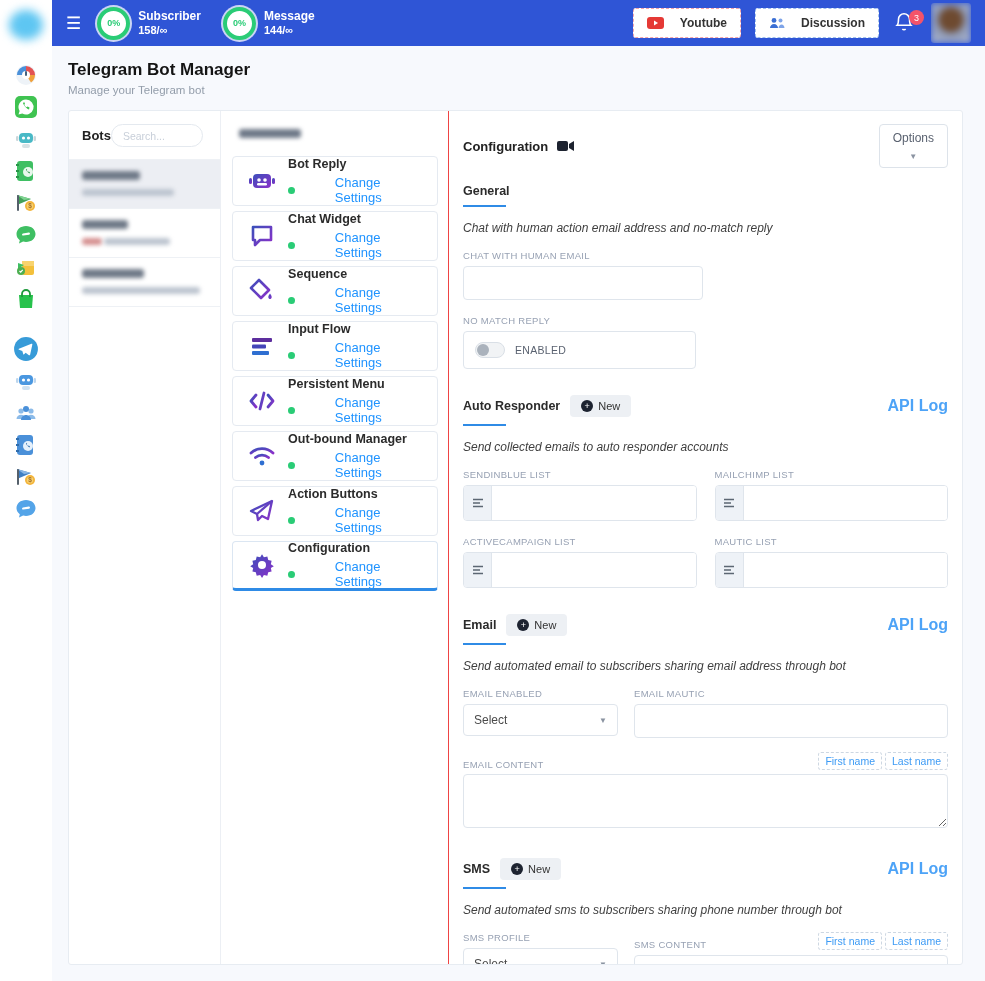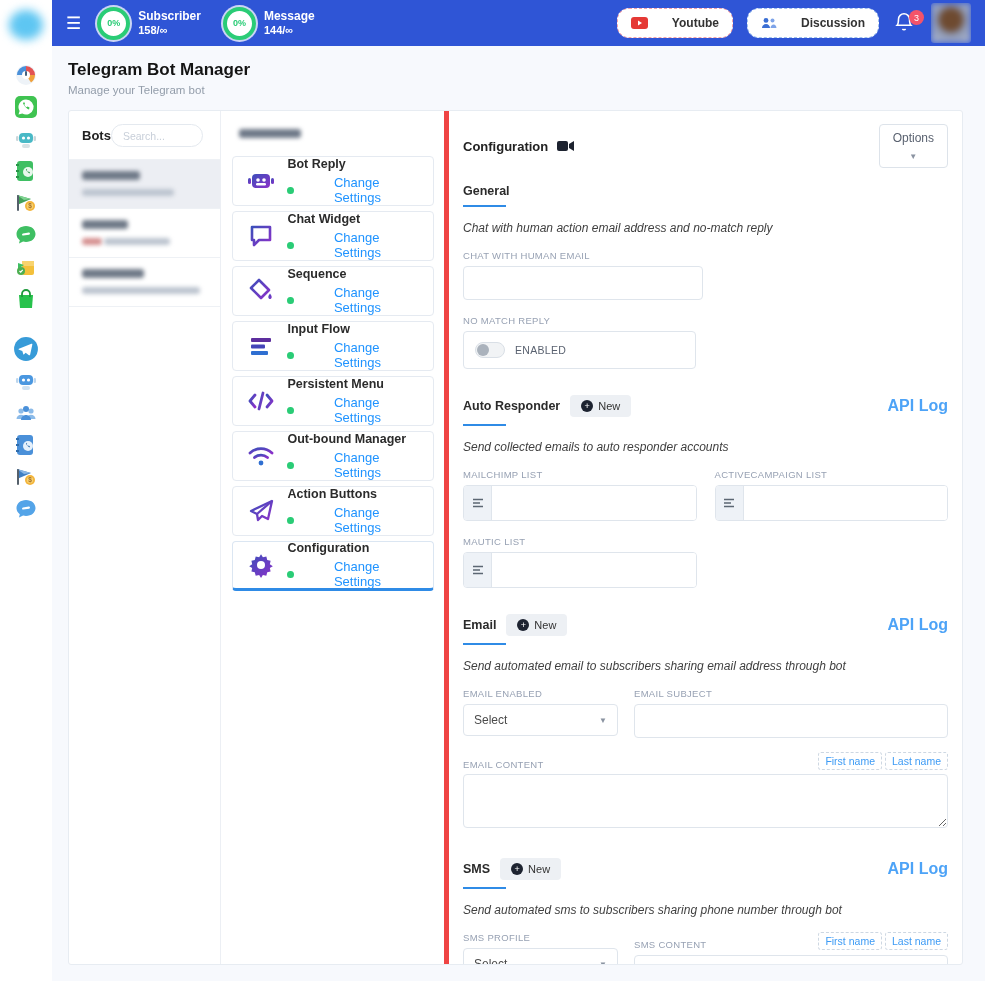--- a/index.html
+++ b/index.html
@@ -18,21 +18,21 @@
             display:flex; align-items:center; padding:0 14px; color:#fff; }
   .hamburger { font-size:17px; color:#fff; margin-right:16px; cursor:pointer; line-height:1; }
   .stat { display:flex; align-items:center; margin-right:22px; }
   .stat-ring { width:33px; height:33px; border-radius:50%; background:#fff; border:4px solid #2acc76;
                box-shadow:0 0 0 2px rgba(255,255,255,.75); display:flex; align-items:center; justify-content:center;
                font-size:9px; font-weight:bold; color:#2acc76; margin-right:8px; }
   .stat-text { display:flex; flex-direction:column; line-height:1.25; }
   .stat-text b { font-size:12px; }
   .stat-text span { font-size:11px; font-weight:bold; }
   .nav-right { margin-left:auto; display:flex; align-items:center; gap:14px; }
-  .nav-btn { height:30px; background:#fff; border-radius:12px; display:flex; align-items:center; gap:24px;
+  .nav-btn { height:30px; background:#fff; border-radius:3px; display:flex; align-items:center; gap:16px;
              padding:0 13px; font-size:12px; font-weight:bold; color:#333; cursor:pointer; }
   .nav-btn.yt { border:1px dashed #f2a2aa; }
   .nav-btn.disc { border:1px dashed #9fc0ee; }
   .bell-wrap { position:relative; width:24px; height:24px; cursor:pointer; }
   .bell-badge { position:absolute; top:-1px; right:-7px; width:15px; height:15px; border-radius:50%;
                 background:#f4536a; color:#fff; font-size:9px; display:flex; align-items:center; justify-content:center; }
   .avatar { width:40px; height:40px; border-radius:3px; overflow:hidden; cursor:pointer; }
   .avatar-inner { width:100%; height:100%;
                   background:radial-gradient(circle at 50% 42%, #6e4a30 0 34%, #8d99b6 48%, #aeb8cf 100%);
                   filter:blur(3px); }
@@ -52,21 +52,21 @@
   .bots-search { width:92px; height:23px; border:1px solid #e4e9ef; border-radius:14px; padding:0 11px;
                  font-size:10.5px; color:#555; font-family:"Liberation Sans",sans-serif; }
   .bots-search::placeholder { color:#c8cfd9; }
   .bot-item { padding:11px 13px 12px; border-top:1px solid #eef1f5; cursor:pointer; }
   .bot-item.sel { background:#eceef3; }
   .blur-name { width:58px; height:9px; border-radius:3px; background:#707a88; filter:blur(2px); margin-bottom:9px; }
   .blur-sub { height:7px; border-radius:3px; background:#bcc4cf; filter:blur(2px); display:flex; }
   .blur-red { width:20px; height:7px; border-radius:3px; background:#d58f8f; filter:blur(2px); margin-right:2px; }
 
   
-  .col-menu { width:228px; border-right:5px solid #ef4444; padding:12px 10px 0 11px; }
+  .col-menu { width:228px; border-right:1px solid #ef4444; padding:12px 10px 0 11px; }
   .menu-head-blur { width:62px; height:9px; border-radius:3px; background:#6f7988; filter:blur(2px); margin:6px 0 18px 7px; }
   .menu-card { border:1px solid #e5eaf1; border-radius:4px; background:#fff; height:50px; margin-bottom:5px;
                display:flex; align-items:center; padding:0 10px; cursor:pointer; }
   .menu-card.active { border-color:#dbe6f2; border-bottom:3px solid #2f8be6; }
   .menu-icon { width:30px; height:28px; display:flex; align-items:center; justify-content:center; margin:0 12px 0 4px; }
   .menu-card h4 { font-size:12.5px; color:#2b2b2b; font-weight:600; margin-bottom:4px; }
   .menu-status { display:flex; align-items:center; gap:5px; }
   .dot { width:7px; height:7px; border-radius:50%; background:#2acc76; }
   .chg { font-size:13px; font-weight:normal; color:#1f93ff;margin-left:35px; }
 
@@ -513,20 +513,31 @@
               <span class="plus-ico">+</span>
               <span>New</span>
             </button>
             <span class="api-log">API Log</span>
           </div>
           <div class="underline"></div>
           <div class="desc">Send collected emails to auto responder accounts</div>
 
           <div class="grid2">
             <div>
+              <div class="f-label">SENDINBLUE LIST</div>
+              <div class="igroup">
+                  <span class="iprepend">
+                <svg width="12" height="10" viewBox="0 0 12 10" stroke="#5c6773" stroke-width="1.6">
+                      <path d="M1 1.5h10M1 5h7M1 8.5h10"></path>
+                    </svg>
+                  </span>
+                <input style="">
+                </div>
+            </div>
+            <div>
               <div class="f-label">MAILCHIMP LIST</div>
               <div class="igroup">
                   <span class="iprepend">
                 <svg width="12" height="10" viewBox="0 0 12 10" stroke="#5c6773" stroke-width="1.6">
                       <path d="M1 1.5h10M1 5h7M1 8.5h10"></path>
                     </svg>
                   </span>
                 <input style="">
                 </div>
             </div>
@@ -569,21 +580,21 @@
 
           <div class="row-email">
             <div>
               <div class="f-label">EMAIL ENABLED</div>
               <div class="sel-box">
                 <span>Select</span>
                   <span class="caret">▼</span>
               </div>
             </div>
             <div>
-              <div class="f-label">EMAIL SUBJECT</div>
+              <div class="f-label">EMAIL MAUTIC</div>
               <input class="inp" style="">
             </div>
           </div>
 
           <div class="content-head">
             <div class="f-label">EMAIL CONTENT</div>
             <div class="name-btns">
               <button class="name-btn">First name</button>
               <button class="name-btn">Last name</button>
             </div>

